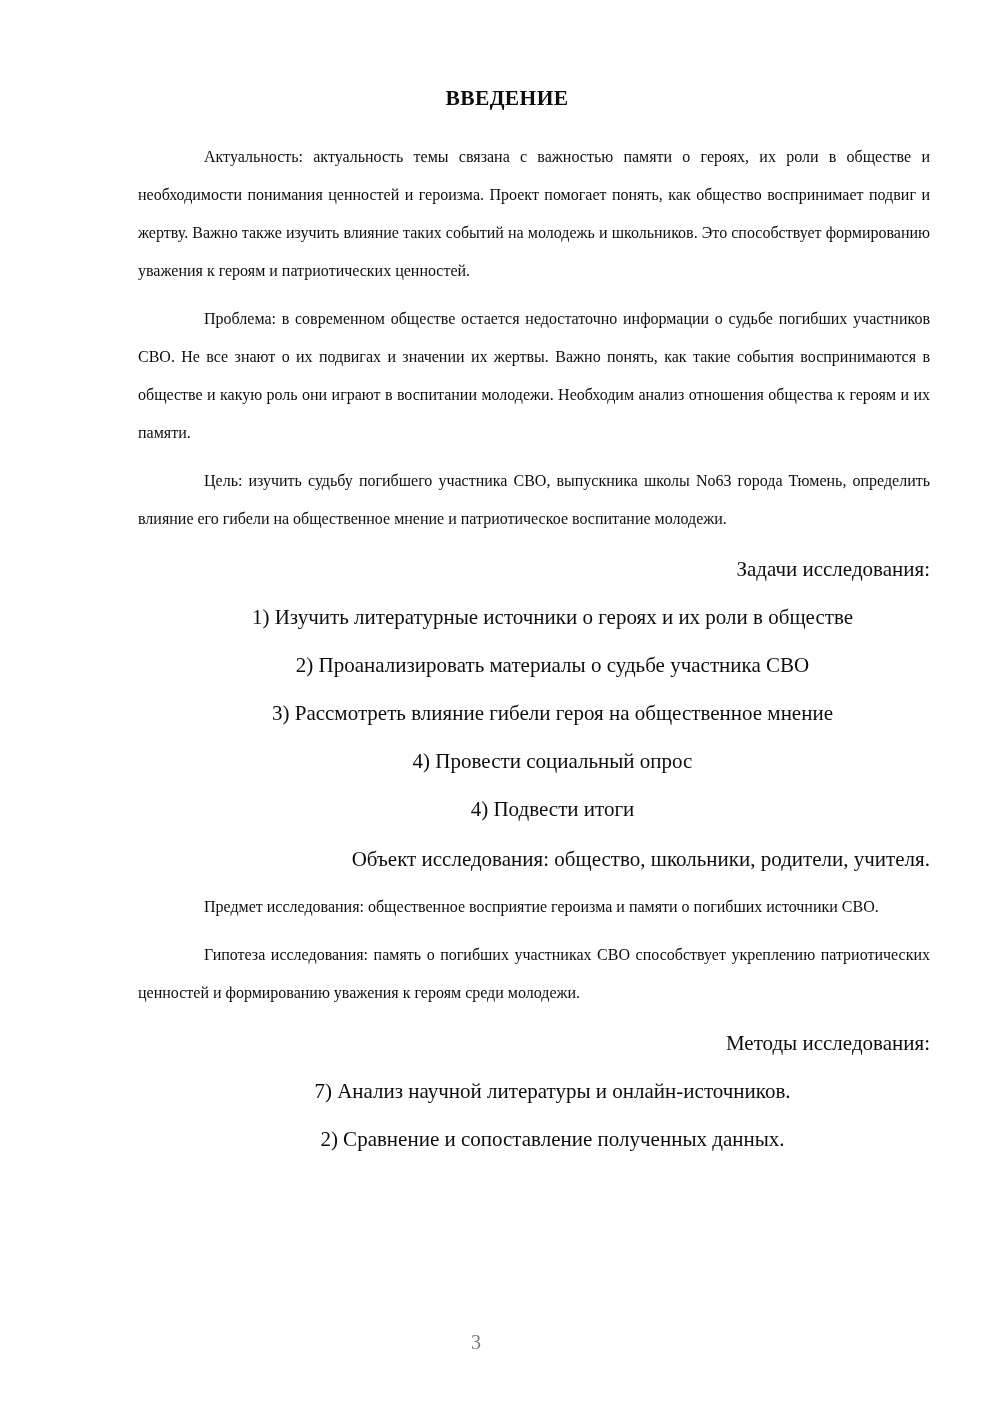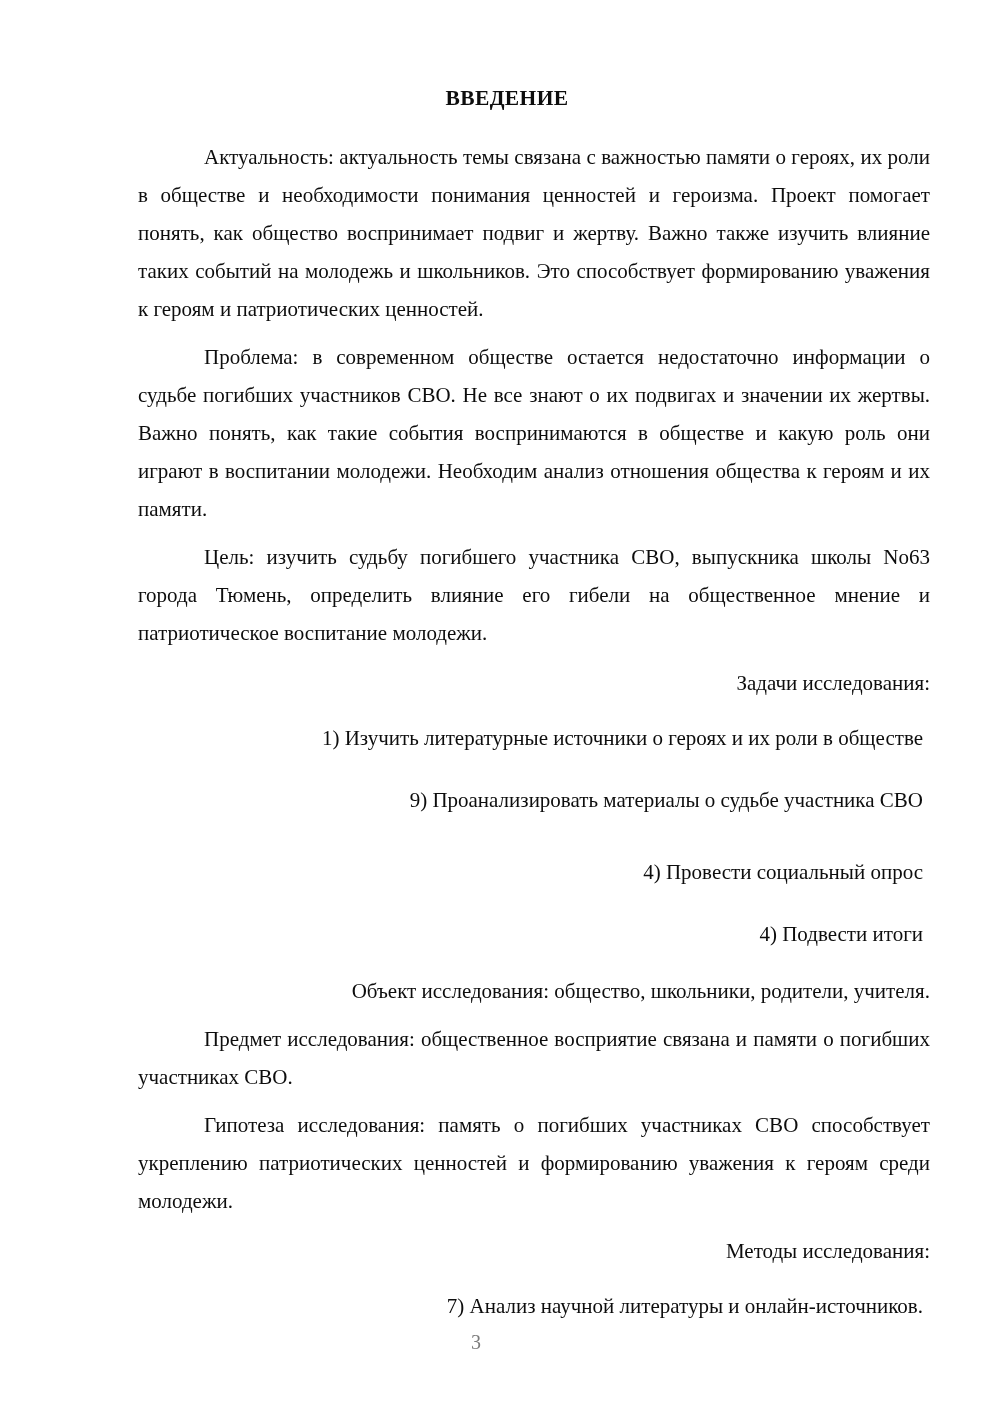--- a/index.html
+++ b/index.html
@@ -33,21 +33,21 @@
     font-weight: bold;
     text-align: center;
     letter-spacing: 0.4px;
     margin: 0 0 26px 0;
     line-height: 1.2;
     
     padding-right: 54px;
     font-family: Liberation Serif, serif;
   }
   p.para {
-    font-size: 21px;
+    font-size: 16px;
     line-height: 38px;
     text-align: justify;
     text-justify: inter-word;
     margin: 0 0 0 0;
     text-indent: 66px;
     hyphens: none;
   }
   
   p.single {
     font-size: 21px;
@@ -58,22 +58,22 @@
   }
   ol.plain-list,
   .list {
     list-style: none;
     margin: 0;
     padding: 0;
   }
   .list-item {
     font-size: 21px;
     line-height: 38px;
-    text-align: right;
-    margin: 7px;
+    text-align: center;
+    margin: 0;
     padding-left: 37px;
     text-indent: -37px;
     margin-left: 37px;
   }
   .gap-sm { height: 10px; }
   .gap-md { height: 12px; }
   .page-number {
     position: absolute;
     left: 0;
     right: 0;
@@ -107,48 +107,50 @@
 
     <div class="gap-md"></div>
 
     <p class="single">Задачи исследования:</p>
 
     <div class="gap-sm"></div>
 
     <div class="list">
       <p class="list-item">1) Изучить литературные источники о героях и их роли в обществе</p>
       <div class="gap-sm"></div>
-      <p class="list-item">9) Проанализировать материалы о судьбе участника СВО</p>
+      <p class="list-item">2) Проанализировать материалы о судьбе участника СВО</p>
       <div class="gap-sm"></div>
+      <p class="list-item">3) Рассмотреть влияние гибели героя на общественное мнение</p>
       <div class="gap-sm"></div>
       <p class="list-item">4) Провести социальный опрос</p>
       <div class="gap-sm"></div>
       <p class="list-item">4) Подвести итоги</p>
     </div>
 
     <div class="gap-md"></div>
 
     <p class="single">Объект исследования: общество, школьники, родители, учителя.</p>
 
     <div class="gap-sm"></div>
 
-    <p class="para">Предмет исследования: общественное восприятие связана и памяти о погибших участниках СВО.</p>
+    <p class="para">Предмет исследования: общественное восприятие героизма и памяти о погибших источники СВО.</p>
 
     <div class="gap-sm"></div>
 
     <p class="para">Гипотеза исследования: память о погибших участниках СВО способствует укреплению патриотических ценностей и формированию уважения к героям среди молодежи.</p>
 
     <div class="gap-md"></div>
 
     <p class="single">Методы исследования:</p>
 
     <div class="gap-sm"></div>
 
     <div class="list">
       <p class="list-item">7) Анализ научной литературы и онлайн-источников.</p>
       <div class="gap-sm"></div>
+      <p class="list-item">2) Сравнение и сопоставление полученных данных.</p>
     </div>
 
   </div>
 
   <div class="page-number">3</div>
 
 </div>
 
 </body></html>

